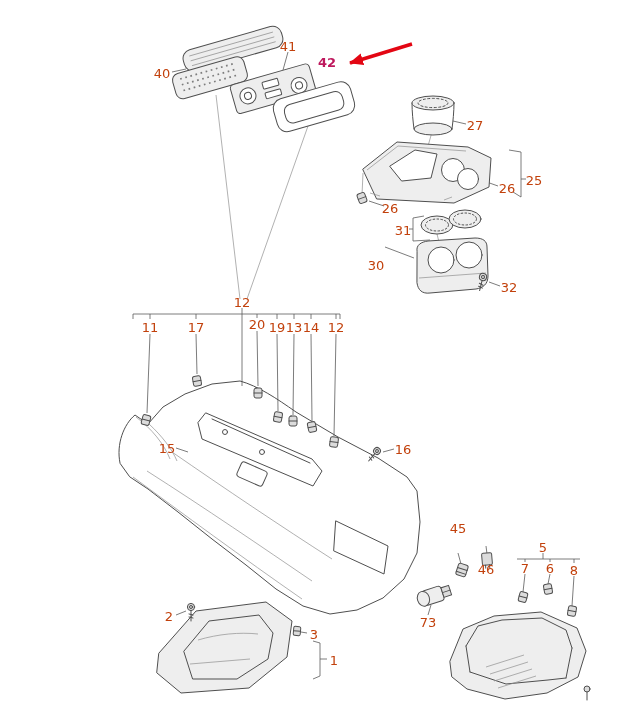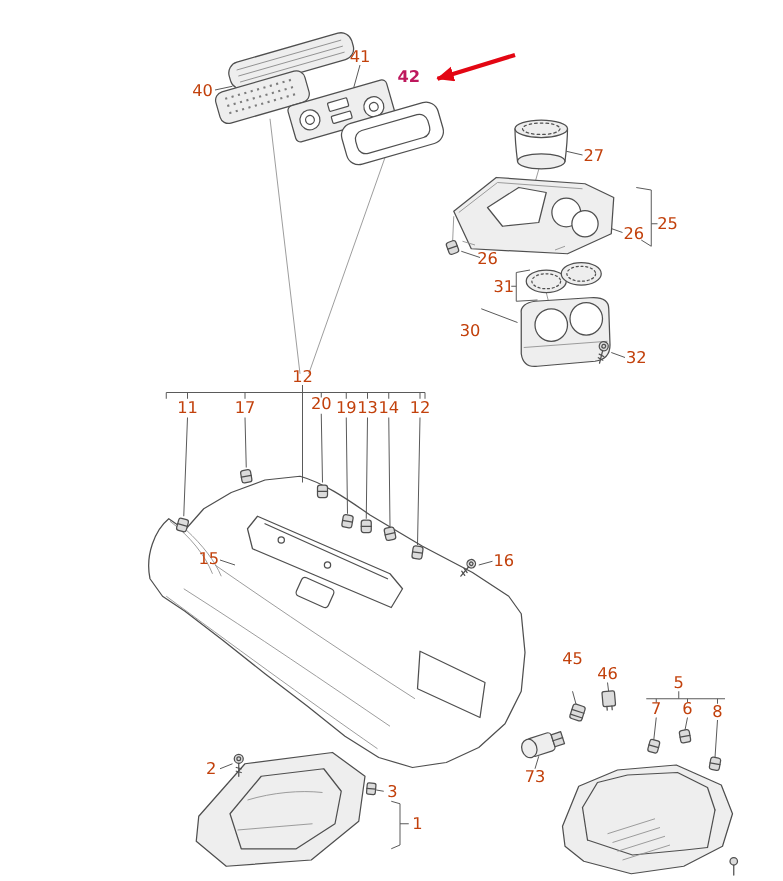--- a/index.html
+++ b/index.html
@@ -277,21 +277,21 @@
 <div class="lbl" style="left:150px;top:327px">11</div>
 <div class="lbl" style="left:196px;top:327px">17</div>
 <div class="lbl" style="left:257px;top:324px">20</div>
 <div class="lbl" style="left:277px;top:327px">19</div>
 <div class="lbl" style="left:294px;top:327px">13</div>
 <div class="lbl" style="left:311px;top:327px">14</div>
 <div class="lbl" style="left:336px;top:327px">12</div>
 <div class="lbl" style="left:167px;top:448px">15</div>
 <div class="lbl" style="left:403px;top:449px">16</div>
 <div class="lbl" style="left:458px;top:528px">45</div>
-<div class="lbl" style="left:486px;top:540px">46</div>
+<div class="lbl" style="left:486px;top:569px">46</div>
 <div class="lbl" style="left:543px;top:547px">5</div>
 <div class="lbl" style="left:525px;top:568px">7</div>
 <div class="lbl" style="left:550px;top:568px">6</div>
 <div class="lbl" style="left:574px;top:570px">8</div>
 <div class="lbl" style="left:428px;top:622px">73</div>
 <div class="lbl" style="left:169px;top:616px">2</div>
 <div class="lbl" style="left:314px;top:634px">3</div>
 <div class="lbl" style="left:334px;top:660px">1</div>
 
 </div>

